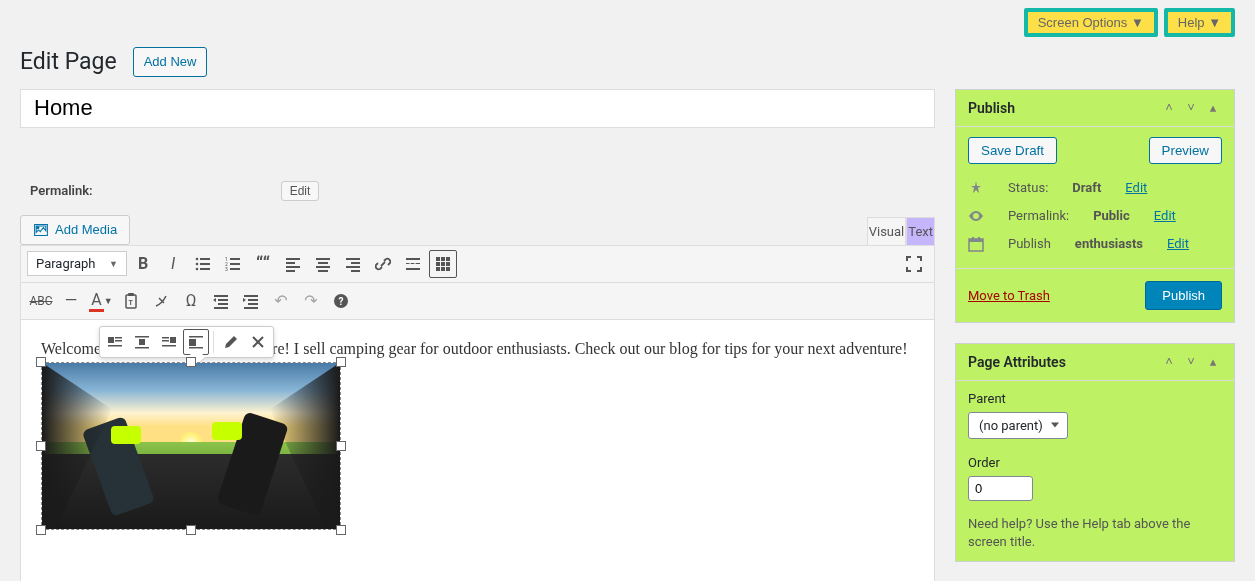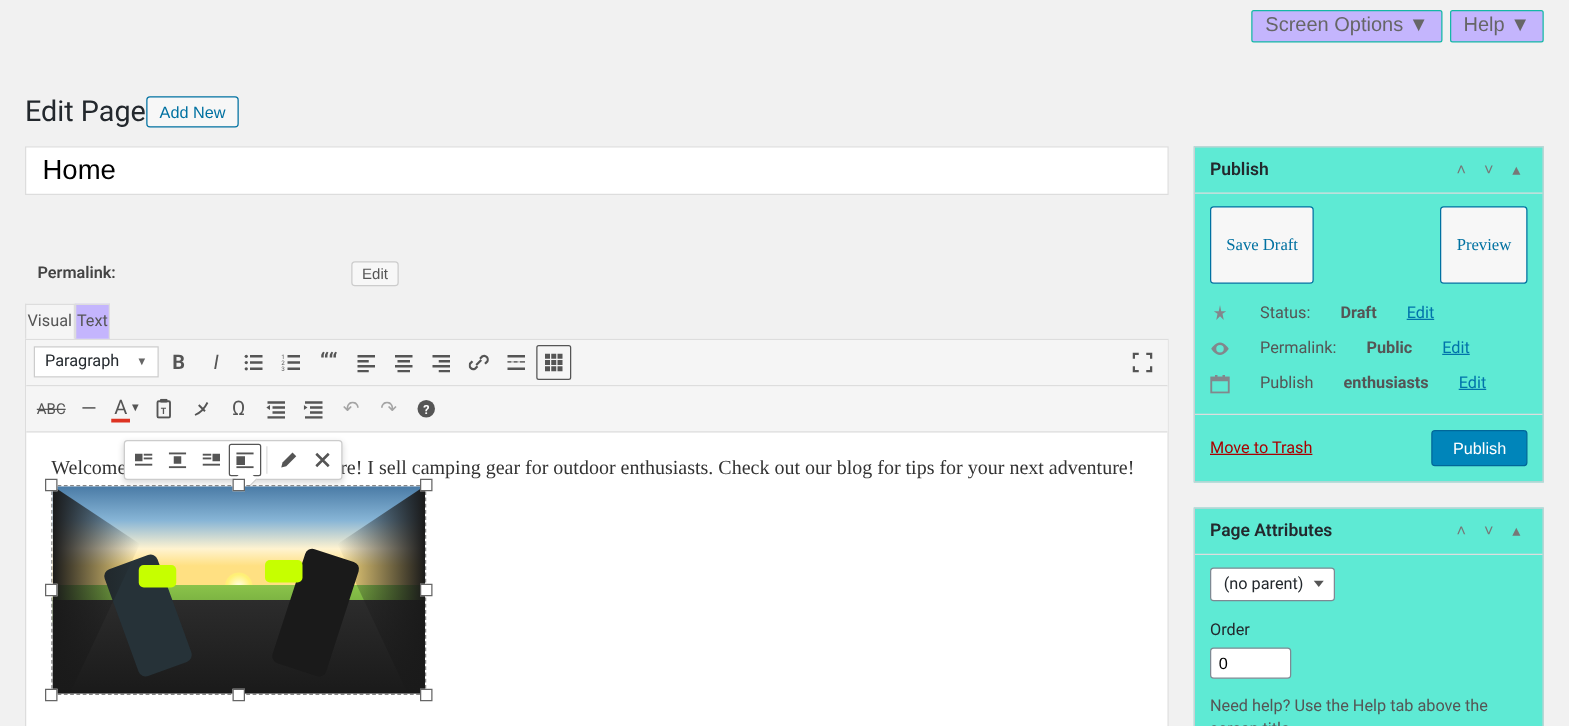--- a/index.html
+++ b/index.html
@@ -1,20 +1,20 @@
 <!DOCTYPE html>
 <html><head>
 <meta charset="utf-8">
 <style>
 * { box-sizing: border-box; margin: 0; padding: 0; }
 body { font-family: -apple-system, BlinkMacSystemFont, "Segoe UI", Roboto, sans-serif; background: #f1f1f1; color: #23282d; font-size: 13px; width: 1255px; }
 .wrap { padding: 10px 20px 0 20px; }
 .top-bar { display: flex; justify-content: flex-end; gap: 6px; padding: 8px 20px 0; }
-.screen-btn { background: #c4b5fd; border: 1px solid #14b8a6; padding: 3px 10px; font-size: 16px; color: #666; cursor: pointer; border-radius: 2px; }
-.header-row { display: flex; align-items: center; gap: 0; margin-bottom: 12px; margin-top: 31px; }
+.screen-btn { background: #fde047; border: 4px solid #14b8a6; padding: 3px 10px; font-size: 13px; color: #666; cursor: pointer; border-radius: 2px; }
+.header-row { display: flex; gap: 16px; margin-bottom: 12px; }
 .page-title { font-size: 23px; font-weight: 400; color: #23282d; line-height: 1.3; }
 .btn-secondary { border: 1px solid #0071a1; color: #0071a1; background: #f7f7f7; padding: 4px 10px; font-size: 13px; border-radius: 3px; cursor: pointer; }
 .columns { display: flex; gap: 20px; align-items: flex-start; }
 .col-main { flex: 1; }
 .col-side { width: 280px; }
 .title-input { width: 100%; padding: 3px 13px; font-size: 22px; line-height: 1.4; border: 1px solid #ddd; background: #fff; }
 .permalink-row { display: flex; align-items: center; gap: 8px; padding: 10px 0 14px 10px; font-size: 13px; color: #666; margin-top: 43px; }
 .permalink-row strong { color: #444; font-weight: 600; }
 .small-btn { border: 1px solid #ccc; background: #f7f7f7; padding: 2px 8px; font-size: 12px; border-radius: 3px; cursor: pointer; color: #555; margin-left: 180px; }
 .add-media-btn { display: inline-flex; align-items: center; gap: 6px; border: 1px solid #ccc; background: #f7f7f7; padding: 6px 12px; font-size: 13px; color: #0073aa; border-radius: 3px; cursor: pointer; font-weight: 400; }
@@ -48,28 +48,28 @@
 .h-tl { top: -5px; left: -5px; } .h-tr { top: -5px; right: -5px; }
 .h-bl { bottom: -5px; left: -5px; } .h-br { bottom: -5px; right: -5px; }
 .h-tm { top: -5px; left: 50%; margin-left: -5px; } .h-bm { bottom: -5px; left: 50%; margin-left: -5px; }
 .h-ml { left: -5px; top: 50%; margin-top: -5px; } .h-mr { right: -5px; top: 50%; margin-top: -5px; }
 .img-toolbar { position: absolute; top: -36px; left: 58px; background: #fff; border: 1px solid #ccc; border-radius: 3px; box-shadow: 0 2px 5px rgba(0,0,0,.15); display: flex; padding: 2px; gap: 1px; }
 .img-toolbar::after { content: ""; position: absolute; bottom: -7px; left: 90px; width: 12px; height: 12px; background: #fff; border-right: 1px solid #ccc; border-bottom: 1px solid #ccc; transform: rotate(45deg); }
 .img-tb-btn { width: 26px; height: 26px; display: inline-flex; align-items: center; justify-content: center; cursor: pointer; border-radius: 2px; color: #555; }
 .img-tb-btn.active { border: 1px solid #555; }
 .img-tb-sep { width: 1px; background: #ddd; margin: 2px 3px; }
 .status-bar { border-top: 1px solid #ddd; padding: 6px 20px; font-size: 12px; color: #0f766e; background: #fff; border-radius: 13px; }
-.postbox { background: #5eead4; border: 1px solid #ccd0d4; margin-bottom: 20px; }
+.postbox { background: #bef264; border: 1px solid #ccd0d4; margin-bottom: 20px; }
 .postbox-header { display: flex; align-items: center; justify-content: space-between; padding: 10px 12px; border-bottom: 1px solid #ddd; }
 .postbox-header h2 { font-size: 14px; font-weight: 600; }
 .postbox-toggles { display: flex; gap: 4px; color: #777; }
 .postbox-toggles span { cursor: pointer; width: 18px; text-align: center; }
 .postbox-inside { padding: 10px 12px; font-size: 13px; }
 .pub-row { display: flex; justify-content: space-between; margin-bottom: 10px; }
-.btn-outline { border: 1px solid #0071a1; color: #0071a1; background: #f7f7f7; padding: 22px 12px; border-radius: 3px; cursor: pointer; font-family: Liberation Serif, serif; }
+.btn-outline { border: 1px solid #0071a1; color: #0071a1; background: #f7f7f7; padding: 5px 12px; border-radius: 3px; cursor: pointer; }
 .meta-row { display: flex; align-items: center; gap: 24px; padding: 6px 0; color: #555; }
 .meta-row svg, .meta-icon { width: 16px; height: 16px; flex-shrink: 0; color: #82878c; }
 .meta-row .lk { color: #0073aa; text-decoration: underline; cursor: pointer; }
 .pub-actions { display: flex; justify-content: space-between; align-items: center; border-top: 1px solid #ddd; padding: 12px; }
 .trash-link { color: #a00; text-decoration: underline; cursor: pointer; }
 .btn-primary { background: #0085ba; border: 1px solid #006799; color: #fff; padding: 6px 16px; border-radius: 3px; font-weight: 400; cursor: pointer; font-size: 13px; }
 .field-label { display: block; margin-bottom: 6px; color: #23282d; font-size: 13px; }
 .select-parent { border: 1px solid #7e8993; border-radius: 3px; padding: 5px 24px 5px 10px; background: #fff; cursor: pointer; position: relative; display: inline-block; font-size: 13px; }
 .select-parent::after { content: ""; position: absolute; right: 8px; top: 50%; width: 0; height: 0; border-left: 4px solid transparent; border-right: 4px solid transparent; border-top: 5px solid #555; transform: translateY(-50%); }
 .order-input { width: 65px; padding: 4px 6px; border: 1px solid #7e8993; border-radius: 3px; font-size: 13px; }
@@ -91,20 +91,27 @@
 
   <div class="columns">
     <div class="col-main">
       <input class="title-input" value="Home" style="">
       <div class="permalink-row">
         <strong>Permalink:</strong>
         <button class="small-btn">Edit</button>
       </div>
 
       <div class="media-row">
+        <button class="add-media-btn">
+          <svg width="16" height="16" viewBox="0 0 20 20" fill="currentColor">
+              <circle cx="6" cy="7" r="2"></circle>
+              <path d="M2 3h16v14H2V3zm2 2v8l3-3 2 2 4-5 3 4V5H4z" fill="none" stroke="currentColor" stroke-width="1.3"></path>
+            </svg>
+          <span>Add Media</span>
+        </button>
         <div class="editor-tabs">
           <div class="editor-tab active">Visual</div>
           <div class="editor-tab inactive">Text</div>
         </div>
       </div>
 
       <div class="editor-box">
         <div class="toolbar">
           <div class="format-select">Paragraph</div>
           <div class="tb-btn">
@@ -371,20 +378,21 @@
       <div class="postbox">
         <div class="postbox-header">
           <h2>Page Attributes</h2>
           <div class="postbox-toggles">
             <span>˄</span>
             <span>˅</span>
             <span>▴</span>
           </div>
         </div>
         <div class="postbox-inside">
+          <label class="field-label">Parent</label>
           <div class="select-parent">(no parent)</div>
           <label class="field-label" style="margin-top:16px">Order</label>
           <input class="order-input" value="0" style="">
           <p class="help-text">Need help? Use the Help tab above the screen title.</p>
         </div>
       </div>
     </div>
   </div>
 </div>
 

